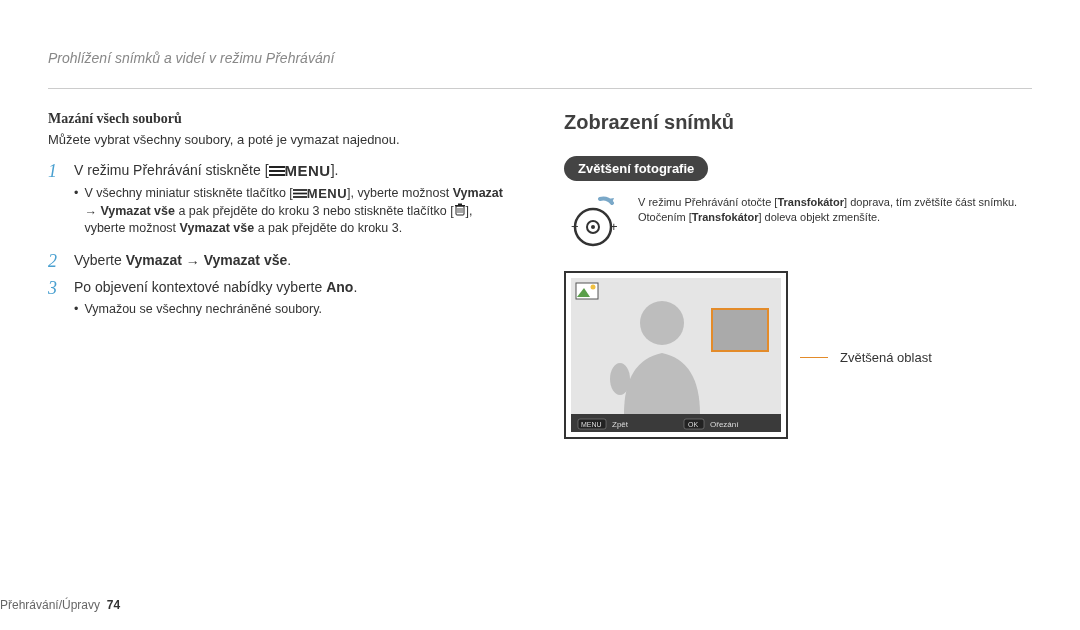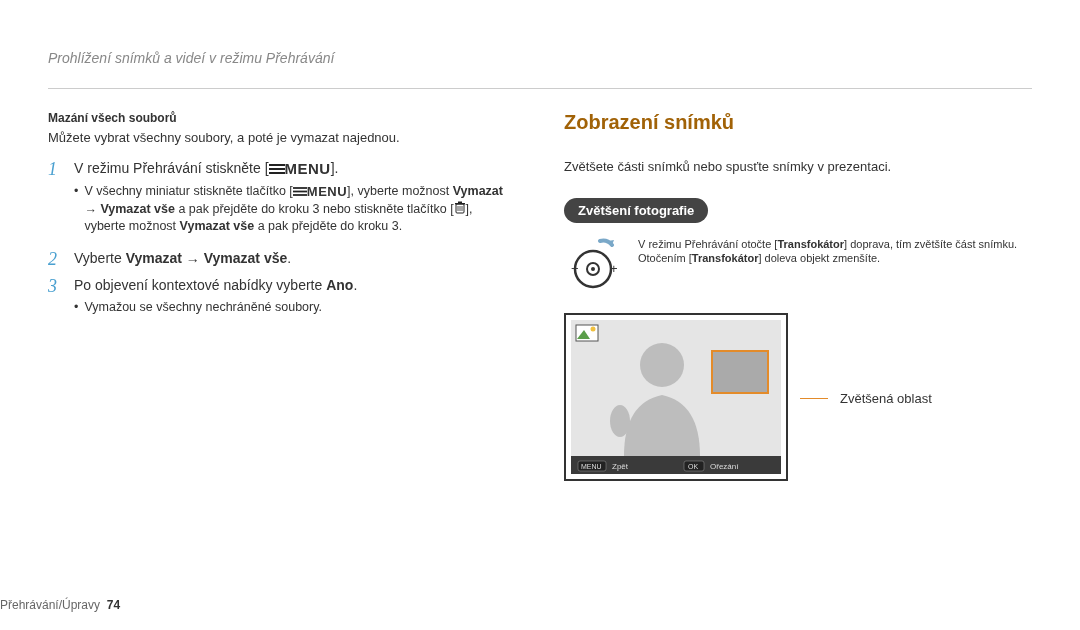--- a/index.html
+++ b/index.html
@@ -25,23 +25,24 @@
   }
   .columns {
     display: flex;
     gap: 48px;
   }
   .col {
     flex: 1;
     min-width: 0;
   }
   .section-title {
-    font-size: 12px;
+    font-size: 14px;
     font-weight: bold;
     margin-bottom: 4px;
+    font-family: Liberation Serif, serif;
   }
   .para {
     font-size: 13px;
     line-height: 1.35;
     margin-bottom: 12px;
   }
   .steps {
     list-style: none;
   }
   .step {
@@ -85,23 +86,23 @@
     font-weight: bold;
     letter-spacing: 0.5px;
     font-family: Arial, sans-serif;
   }
   .trash-icon {
     display: inline-block;
     vertical-align: middle;
   }
   .h2-blue {
     font-size: 20px;
-    color: #a16207;
-    font-weight: bold;
-    margin-bottom: 24px;
+    color: #404040;
+    font-weight: bold;
+    margin-bottom: 12px;
   }
   .pill {
     display: inline-block;
     background: #444;
     color: #fff;
     font-size: 13px;
     font-weight: bold;
     padding: 5px 14px;
     border-radius: 14px;
     margin-top: 10px;
@@ -214,21 +215,20 @@
                 <span>Vymažou se všechny nechráněné soubory.</span>
               </li>
           </ul>
         </div>
       </li>
     </ol>
   </div>
 
   <div class="col">
     <div class="h2-blue">Zobrazení snímků</div>
-    <div class="para">Zvětšete části snímků nebo spusťte snímky v prezentaci.</div>
     <div class="pill">Zvětšení fotografie</div>
 
     <div class="zoom-row">
       <div class="zoom-dial">
         <svg width="58" height="58" viewBox="0 0 58 58">
           <path d="M36 4 Q43 2 48 8" fill="none" stroke="#7aa8c8" stroke-width="4" stroke-linecap="round"></path>
           <polygon points="48,8 44,4 50,3" fill="#7aa8c8"></polygon>
           <circle cx="29" cy="32" r="18" fill="none" stroke="#333" stroke-width="2.5"></circle>
           <circle cx="29" cy="32" r="6" fill="none" stroke="#333" stroke-width="2"></circle>
           <circle cx="29" cy="32" r="2" fill="#333"></circle>

